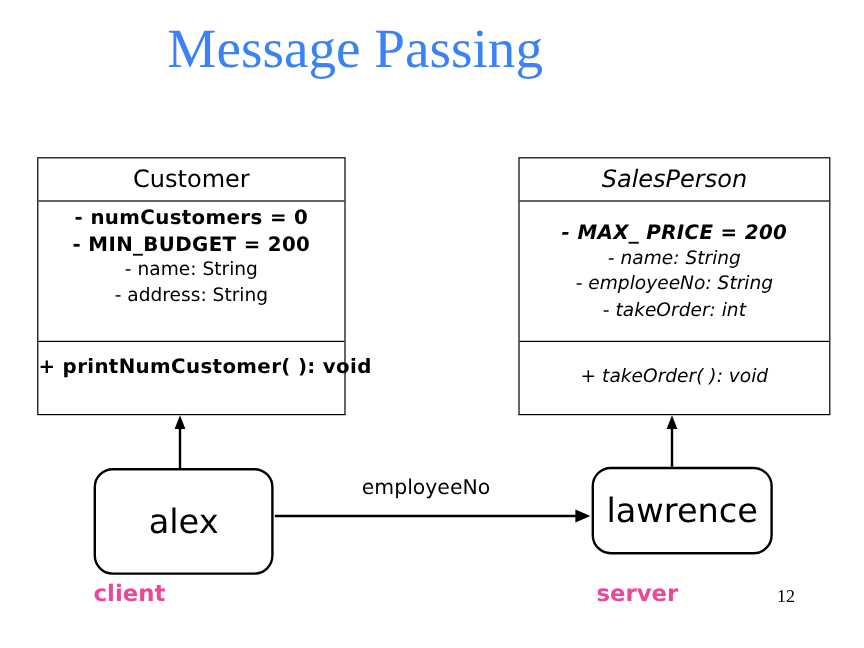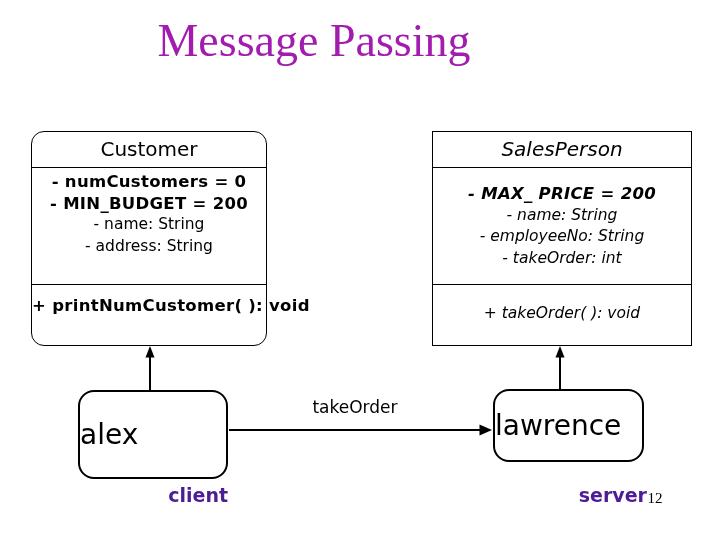--- a/index.html
+++ b/index.html
@@ -1,39 +1,39 @@
 <!DOCTYPE html>
 <html><head>
 <meta charset="utf-8">
 <style>
   html,body{margin:0;padding:0;background:#fff;}
   .slide{position:relative;width:720px;height:540px;background:#ffffff;overflow:hidden;
          font-family:"DejaVu Sans",sans-serif;color:#000;}
   .title{position:absolute;top:16px;left:0;width:592px;margin:0;text-align:center;
-         font-family:"Liberation Serif",serif;font-weight:400;font-size:46px;line-height:1.1;color:#a21caf;padding-left:18px;}
+         font-family:"Liberation Serif",serif;font-weight:400;font-size:46px;line-height:1.1;color:#3b82f6;}
   
   .class-box{position:absolute;border:1px solid #000;background:#fff;box-sizing:border-box;}
-  .class-box.customer{left:31px;top:131px;width:236px;height:215px;border-radius:13px;}
+  .class-box.customer{left:31px;top:131px;width:257px;height:215px;}
   .class-box.salesperson{left:432px;top:131px;width:260px;height:215px;font-style:italic;}
   .class-name{height:35px;line-height:35px;text-align:center;font-size:20px;border-bottom:1px solid #000;}
   .class-attrs{height:117px;border-bottom:1px solid #000;box-sizing:border-box;text-align:center;}
   .class-box.customer .class-attrs{padding-top:3px;}
   .class-box.salesperson .class-attrs{padding-top:15px;}
   .class-methods{box-sizing:border-box;text-align:center;}
   .class-box.customer .class-methods{padding-top:9px;}
   .class-box.salesperson .class-methods{padding-top:16px;}
   .line{font-size:15.5px;line-height:21.5px;white-space:nowrap;}
   .class-methods .line{line-height:24px;}
   .line.bold{font-weight:700;font-size:16.5px;letter-spacing:.3px;}
   
   .obj-box{position:absolute;border:2px solid #000;border-radius:16px;background:#fff;box-sizing:border-box;
-           display:flex;align-items:center;justify-content:flex-start;font-size:28px;}
+           display:flex;align-items:center;justify-content:center;font-size:28px;}
   .obj-box.alex{left:78px;top:390px;width:150px;height:89px;}
   .obj-box.lawrence{left:493px;top:389px;width:151px;height:73px;}
-  .role-label{position:absolute;width:150px;text-align:right;font-weight:700;font-size:19px;color:#4c1d95;}
+  .role-label{position:absolute;width:150px;text-align:left;font-weight:700;font-size:19px;color:#ec4899;}
   .role-label.client{left:78px;top:484px;}
   .role-label.server{left:497px;top:484px;}
   .msg-label{position:absolute;left:229px;top:397px;width:252px;text-align:center;font-size:17px;}
   .page-num{position:absolute;left:640px;top:490px;width:30px;text-align:center;
             font-family:"Liberation Serif",serif;font-size:15px;}
   .arrows{position:absolute;left:0;top:0;width:720px;height:540px;pointer-events:none;}
   .arrows line{stroke:#000;stroke-width:2;}
   .arrows polygon{fill:#000;stroke:none;}
 </style>
 </head>
@@ -77,21 +77,21 @@
     <g>
       <line x1="560" y1="389" x2="560" y2="356"></line>
       <polygon points="560,346 555.5,357.5 564.5,357.5"></polygon>
     </g>
     <g>
       <line x1="229" y1="430" x2="481" y2="430"></line>
       <polygon points="492,430 479.5,424.5 479.5,435.5"></polygon>
     </g>
   </svg>
 
-  <div class="msg-label">takeOrder</div>
+  <div class="msg-label">employeeNo</div>
 
   <div class="obj-box alex">
     <span>alex</span>
   </div>
   <div class="obj-box lawrence">
     <span>lawrence</span>
   </div>
 
   <div class="role-label client">client</div>
   <div class="role-label server">server</div>

